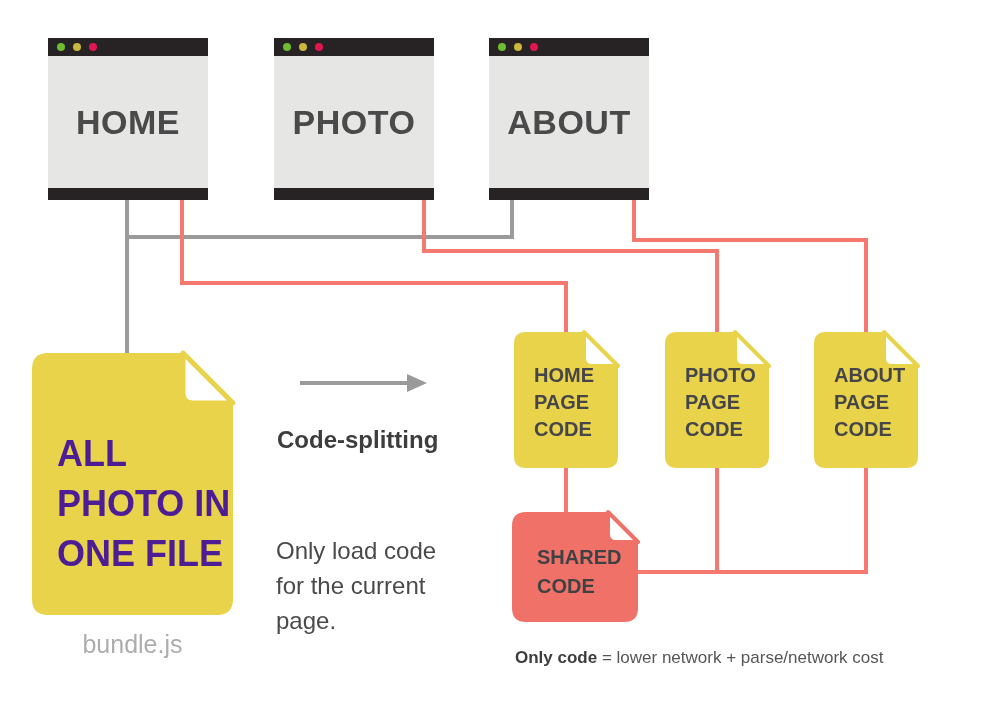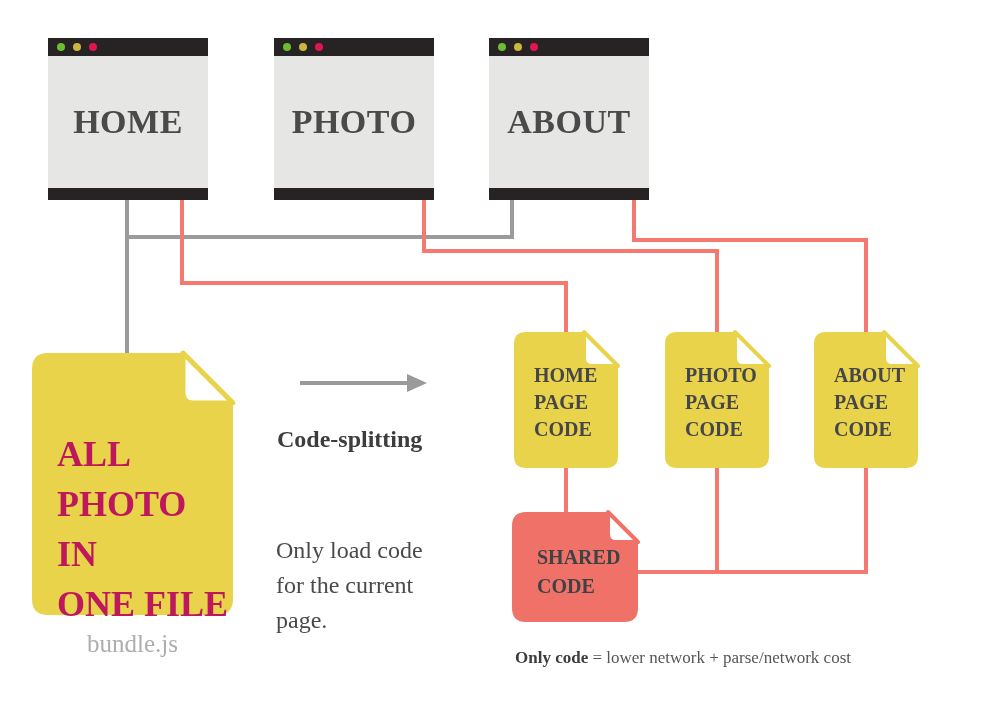--- a/index.html
+++ b/index.html
@@ -1,38 +1,38 @@
 <!DOCTYPE html>
 <html><head>
 <meta charset="utf-8">
 <style>
   html,body{margin:0;padding:0;background:#ffffff;}
   .canvas{
     position:relative;width:995px;height:715px;background:#ffffff;overflow:hidden;
-    font-family:Liberation Serif, serif;
+    font-family:Liberation Sans, sans-serif;
   }
   .layer{position:absolute;left:0;top:0;}
 
   
   .window{position:absolute;top:38px;width:160px;height:162px;}
   .titlebar{height:18px;background:#272223;display:flex;align-items:center;padding-left:9px;gap:8px;box-sizing:border-box;}
   .dot{width:8px;height:8px;border-radius:50%;flex:0 0 auto;}
   .dot.g{background:#6cbe30;}
   .dot.y{background:#c9b83b;}
   .dot.r{background:#e0164f;}
   .win-body{height:132px;background:#e6e6e4;display:flex;align-items:center;justify-content:center;}
   .win-label{font-size:34px;font-weight:bold;color:#4a4a4a;letter-spacing:.5px;}
   .win-footer{height:12px;background:#272223;}
 
   
   .file{position:absolute;}
   .file svg{position:absolute;left:0;top:0;overflow:visible;}
   .file-text{position:absolute;font-weight:bold;color:#46464a;}
   .small-text{left:20px;top:30px;font-size:20px;line-height:27px;}
-  .bundle-text{left:25px;top:76px;font-size:36px;line-height:50px;color:#be185d;}
+  .bundle-text{left:25px;top:76px;font-size:36px;line-height:50px;color:#4c1d95;}
   .shared-text{left:25px;top:31px;font-size:20px;line-height:29px;color:#3f4245;}
 
   
   .caption{position:absolute;}
   .bundle-caption{left:32px;top:630px;width:201px;text-align:center;font-size:25px;color:#adadad;}
   .split-title{left:277px;top:426px;font-size:24px;font-weight:bold;color:#3d3d3d;}
   .split-par{left:276px;top:493px;font-size:24px;color:#4a4a4a;line-height:35px;margin-top:40px;}
   .footnote{left:515px;top:648px;font-size:17px;color:#565656;}
   .footnote b{color:#3d3d3d;}
 </style>

